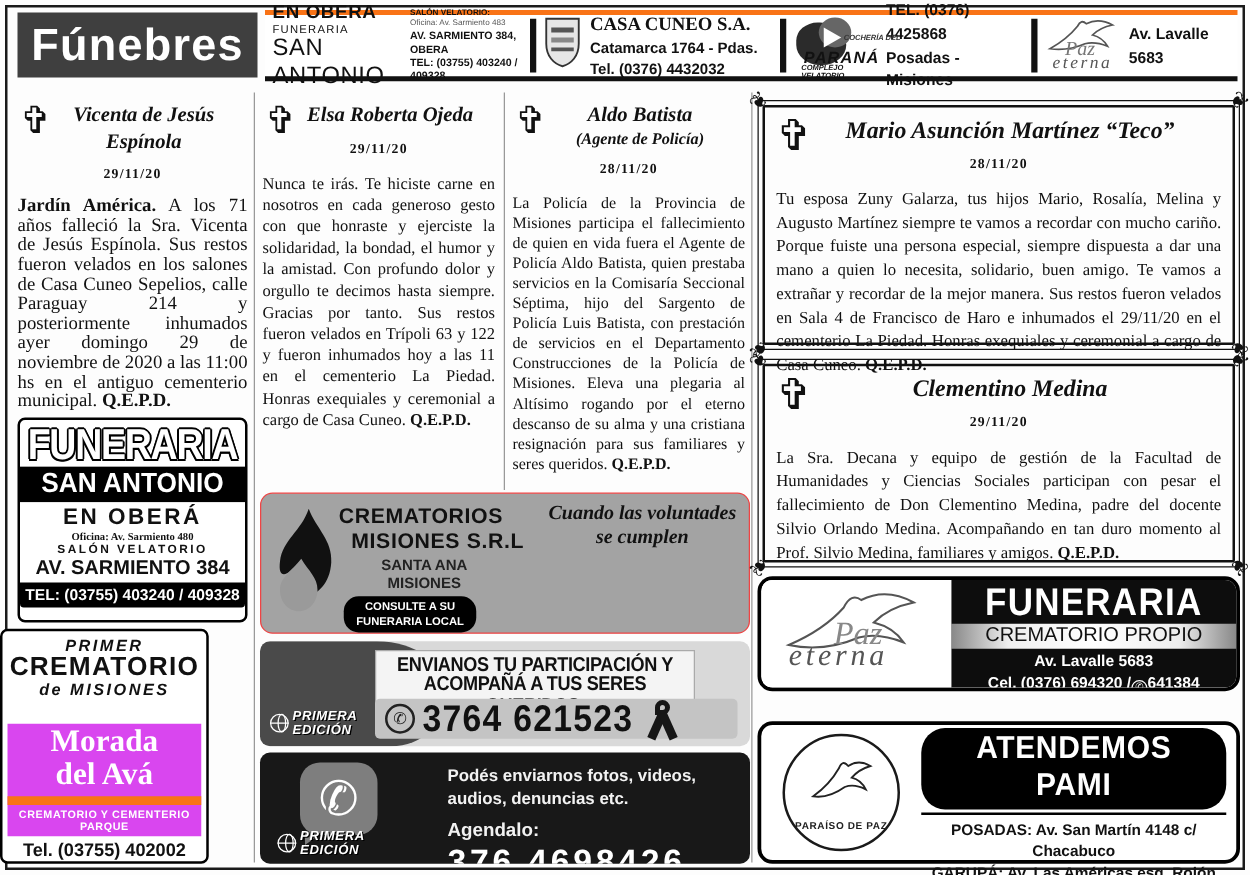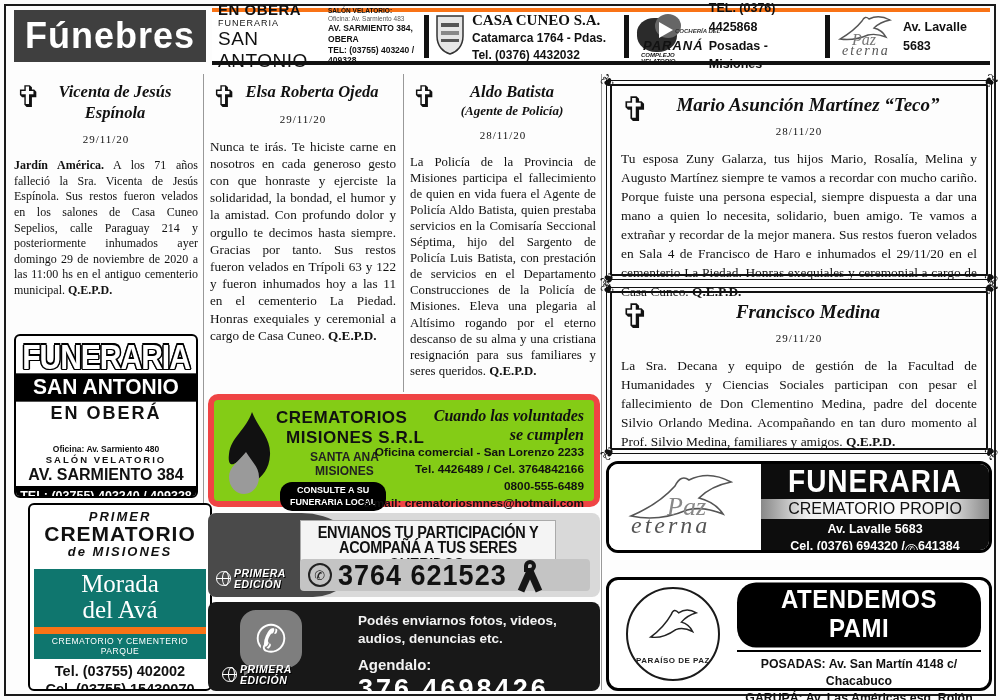--- a/index.html
+++ b/index.html
@@ -39,59 +39,59 @@
   .paz-mini .pazword { position:absolute; left:16px; top:18px; font-style:italic; font-size:16px; color:#777; }
   .paz-mini .eterna { position:absolute; left:6px; top:30px; font-style:italic; font-size:14px; letter-spacing:2px; color:#555; }
 
   
   .vline { position:absolute; width:1px; background:#999; }
   .obit { position:absolute; }
   .obit-head { position:relative; text-align:center; padding:0 6px 0 24px; }
   .cross { position:absolute; left:2px; top:0; font-size:30px; line-height:1; color:#111; }
   .obit-name { font-style:italic; font-weight:bold; font-size:16.5px; line-height:1.25; }
   .obit-sub { font-style:italic; font-weight:bold; font-size:13px; }
-  .obit-date { text-align:center; font-weight:normal; font-size:11px; margin-top:10px; letter-spacing:1px; }
-  .obit-body { text-align:justify; font-size:12px; line-height:15.6px; margin-top:13px; }
+  .obit-date { text-align:center; font-weight:bold; font-size:11px; margin-top:10px; letter-spacing:1px; }
+  .obit-body { text-align:justify; font-size:15px; line-height:15.6px; margin-top:13px; }
   .obit-wide .obit-name { font-size:19px; }
   .obit-wide .obit-body { font-size:13.4px; line-height:19px; padding:0 14px; margin-top:12px; }
   .ornate { border:1px solid #111; }
   .ornate .inner { position:absolute; inset:3px; border:2px solid #111; border-radius:2px; }
   .corner { position:absolute; font-size:17px; color:#111; line-height:1; z-index:3; font-family:"DejaVu Sans",sans-serif;}
   .c-tl { left:-6px; top:-8px; transform:rotate(-45deg); }
   .c-tr { right:-6px; top:-8px; transform:rotate(45deg); }
   .c-bl { left:-6px; bottom:-8px; transform:rotate(-135deg); }
   .c-br { right:-6px; bottom:-8px; transform:rotate(135deg); }
 
   
   .adbox { position:absolute; border:2.5px solid #000; border-radius:6px; background:#fff; overflow:hidden; text-align:center; }
   .fsa-title { font-family:"Liberation Sans",sans-serif; font-weight:bold; font-size:30px; letter-spacing:-1px; color:#fff; margin-top:4px;
     text-shadow:-1.5px 0 #000,1.5px 0 #000,0 -1.5px #000,0 1.5px #000,-1px -1px #000,1px 1px #000,-1px 1px #000,1px -1px #000; transform:scaleY(1.15); }
   .fsa-bar { background:#000; color:#fff; font-family:"Liberation Sans",sans-serif; font-weight:bold; font-size:21px; letter-spacing:0px; padding:1px 0 2px; transform:scaleY(1.05); }
   .fsa-obera { font-family:"Liberation Sans",sans-serif; font-weight:bold; font-size:18px; letter-spacing:2px; margin-top:2px; }
-  .fsa-of { font-family:Liberation Sans, sans-serif; font-weight:bold; font-size:8.5px;margin-top:20px; }
+  .fsa-of { font-family:Liberation Serif, serif; font-weight:bold; font-size:8.5px; }
   .fsa-sal { font-family:"Liberation Sans",sans-serif; font-weight:bold; font-size:9.5px; letter-spacing:2px; }
   .fsa-av { font-family:"Liberation Sans",sans-serif; font-weight:bold; font-size:16px; margin-top:1px; }
   .fsa-tel { background:#000; color:#fff; font-family:"Liberation Sans",sans-serif; font-weight:bold; font-size:12.5px; padding:3px 0; margin-top:2px; border-radius:0 0 3px 3px;}
 
   .mor-primer { font-style:italic; font-weight:bold; font-size:13px; font-family:"Liberation Sans",sans-serif; letter-spacing:2px; margin-top:4px;}
   .mor-crema { font-weight:bold; font-size:21px; font-family:"Liberation Sans",sans-serif; letter-spacing:1px; margin-top:-2px;}
   .mor-demis { font-style:italic; font-weight:bold; font-size:13px; font-family:"Liberation Sans",sans-serif; letter-spacing:2px; margin-top:-2px;}
-  .mor-black { background:#0f766e; color:#fff; margin:10px 4px 0; padding:2px 0 3px; }
+  .mor-black { background:#d946ef; color:#fff; margin:20px 4px 0; padding:2px 0 3px;font-weight:bold; }
   .mor-name { font-size:25px; line-height:1.05; font-family:"Liberation Serif",serif; }
   .mor-sub { border-top:7px solid #f97316; margin-top:3px; padding-top:2px; font-size:8.6px; font-family:"Liberation Sans",sans-serif; letter-spacing:.5px; }
   .mor-tel { font-weight:bold; font-size:14.5px; font-family:"Liberation Sans",sans-serif; margin-top:3px; line-height:1.25; }
   .mor-mail { font-weight:bold; font-size:9px; font-family:"Liberation Sans",sans-serif; line-height:1.3; }
 
   
-  .crem-ad { position:absolute; border:6px solid #ef4444; border-radius:10px; background:#84cc16;padding-left:42px; }
+  .crem-ad { position:absolute; border:1px solid #ef4444; border-radius:10px; background:#a3a3a3;padding-left:42px; }
   .flame { position:absolute; left:10px; top:10px; }
   .crem-n { position:absolute; left:62px; top:8px; font-family:"Liberation Sans",sans-serif; font-weight:bold; font-size:17px; line-height:1.15; letter-spacing:.5px;}
   .crem-loc { position:absolute; left:96px; top:50px; font-family:"Liberation Sans",sans-serif; font-weight:bold; font-size:12px; line-height:1.2; color:#222; text-align:center;}
   .crem-pill { position:absolute; left:66px; top:82px; background:#000; color:#fff; border-radius:12px; padding:3px 10px; font-family:"Liberation Sans",sans-serif; font-weight:bold; font-size:9px; line-height:1.3; text-align:center;}
-  .crem-slogan { position:absolute; right:10px; top:6px; text-align:right; font-style:italic; font-weight:bold; font-size:16px; line-height:1.2; }
+  .crem-slogan { position:absolute; right:10px; top:6px; text-align:center; font-style:italic; font-weight:bold; font-size:16px; line-height:1.2; }
   .crem-lines { position:absolute; right:10px; top:44px; text-align:right; font-family:"Liberation Sans",sans-serif; font-weight:bold; font-size:11.8px; line-height:1.45; }
 
   .env-ad { position:absolute; background:#d9d9d9; border-radius:8px; overflow:hidden; }
   .env-dark { position:absolute; left:0; top:0; width:150px; height:100%; background:#4a4a4a; border-radius:0 75% 60% 0 / 0 100% 100% 0; }
   .env-white { position:absolute; left:92px; top:7px; right:44px; background:#f4f4f4; border:1px solid #aaa; text-align:center; padding:3px 14px; }
   .env-white .e1 { font-family:"Liberation Sans",sans-serif; font-weight:bold; font-size:14.5px; letter-spacing:-.3px; transform:scaleY(1.1); }
   .env-strip { position:absolute; left:92px; bottom:6px; right:10px; height:32px; background:#c4c4c4; border-radius:4px; display:flex; align-items:center; }
   .env-num { font-family:"Liberation Sans",sans-serif; font-weight:bold; font-size:27px; letter-spacing:1px; transform:scaleY(1.1); }
   .pe-logo { display:flex; align-items:center; gap:3px; }
   .pe-globe { width:15px; height:15px; border:1.5px solid #fff; border-radius:50%; position:relative; flex:0 0 auto;}
@@ -222,21 +222,21 @@
   <div class="adbox" style="left:14px; top:334px; width:184px; height:164px;">
     <div class="fsa-title">FUNERARIA</div>
     <div class="fsa-bar">SAN ANTONIO</div>
     <div class="fsa-obera">EN OBERÁ</div>
     <div class="fsa-of">Oficina: Av. Sarmiento 480</div>
     <div class="fsa-sal">SALÓN VELATORIO</div>
     <div class="fsa-av">AV. SARMIENTO 384</div>
     <div class="fsa-tel">TEL: (03755) 403240 / 409328</div>
   </div>
 
-  <div class="adbox" style="left:28px; top:503px; width:184px; height:188px; border-width:2px;">
+  <div class="adbox" style="left:0; top:503px; width:167px; height:188px; border-width:2px;">
     <div class="mor-primer">PRIMER</div>
     <div class="mor-crema">CREMATORIO</div>
     <div class="mor-demis">de MISIONES</div>
     <div class="mor-black">
       <div class="mor-name"><span>Morada</span><br><span>del Avá</span></div>
       <div class="mor-sub">CREMATORIO Y CEMENTERIO PARQUE</div>
     </div>
     <div class="mor-tel">
       <div>Tel. (03755) 402002</div>
       <div>Cel. (03755) 15430070</div>
@@ -282,26 +282,20 @@
       <div>SANTA ANA</div>
       <div>MISIONES</div>
     </div>
     <div class="crem-pill">
       <div>CONSULTE A SU</div>
       <div>FUNERARIA LOCAL</div>
     </div>
     <div class="crem-slogan">
       <div>Cuando las voluntades</div>
       <div>se cumplen</div>
-    </div>
-    <div class="crem-lines">
-      <div>Oficina comercial -  San Lorenzo 2233</div>
-      <div>Tel. 4426489 / Cel. 3764842166</div>
-      <div>0800-555-6489</div>
-      <div>e-mail: crematoriosmnes@hotmail.com</div>
     </div>
   </div>
 
   <div class="env-ad" style="left:208px; top:513px; width:392px; height:84px;">
     <div class="env-dark"></div>
     <div style="position:absolute; left:8px; bottom:8px;" class="pe-logo">
       <div class="pe-globe"></div>
       <div class="pe-words"><span>PRIMERA</span><br><span>EDICIÓN</span></div>
     </div>
     <div class="env-white">
@@ -350,21 +344,21 @@
   </div>
 
   <div class="obit obit-wide ornate" style="left:606px; top:287px; width:386px; height:167px;">
     <div class="inner"></div>
     <span class="corner c-tl">❦</span>
     <span class="corner c-tr">❦</span>
     <span class="corner c-bl">❦</span>
     <span class="corner c-br">❦</span>
     <div class="obit-head" style="margin-top:12px;">
       <span class="cross" style="left:14px; font-size:34px;">✞</span>
-      <div class="obit-name">Francisco Medina</div>
+      <div class="obit-name">Clementino Medina</div>
     </div>
     <div class="obit-date" style="margin-top:8px;">29/11/20</div>
     <p class="obit-body"><span>La Sra. Decana y equipo de gestión de la Facultad de Humanidades y Ciencias Sociales participan con pesar el fallecimiento de Don Clementino Medina, padre del docente Silvio Orlando Medina. Acompañando en tan duro momento al Prof. Silvio Medina, familiares y amigos. </span><b>Q.E.P.D.</b></p>
   </div>
 
   <div class="paz-ad" style="left:606px; top:461px; width:386px; height:92px;">
     <div class="paz-left">
       <svg width="120" height="52" viewBox="0 0 120 52" style="position:absolute; left:14px; top:6px;">
           <path d="M8 46 Q36 34 52 16 Q58 4 66 10 Q86 0 108 12 Q88 16 76 28 Q92 32 100 44 Q80 36 64 40 Q36 52 8 46 Z" fill="none" stroke="#555" stroke-width="1.6"></path>
         </svg>

